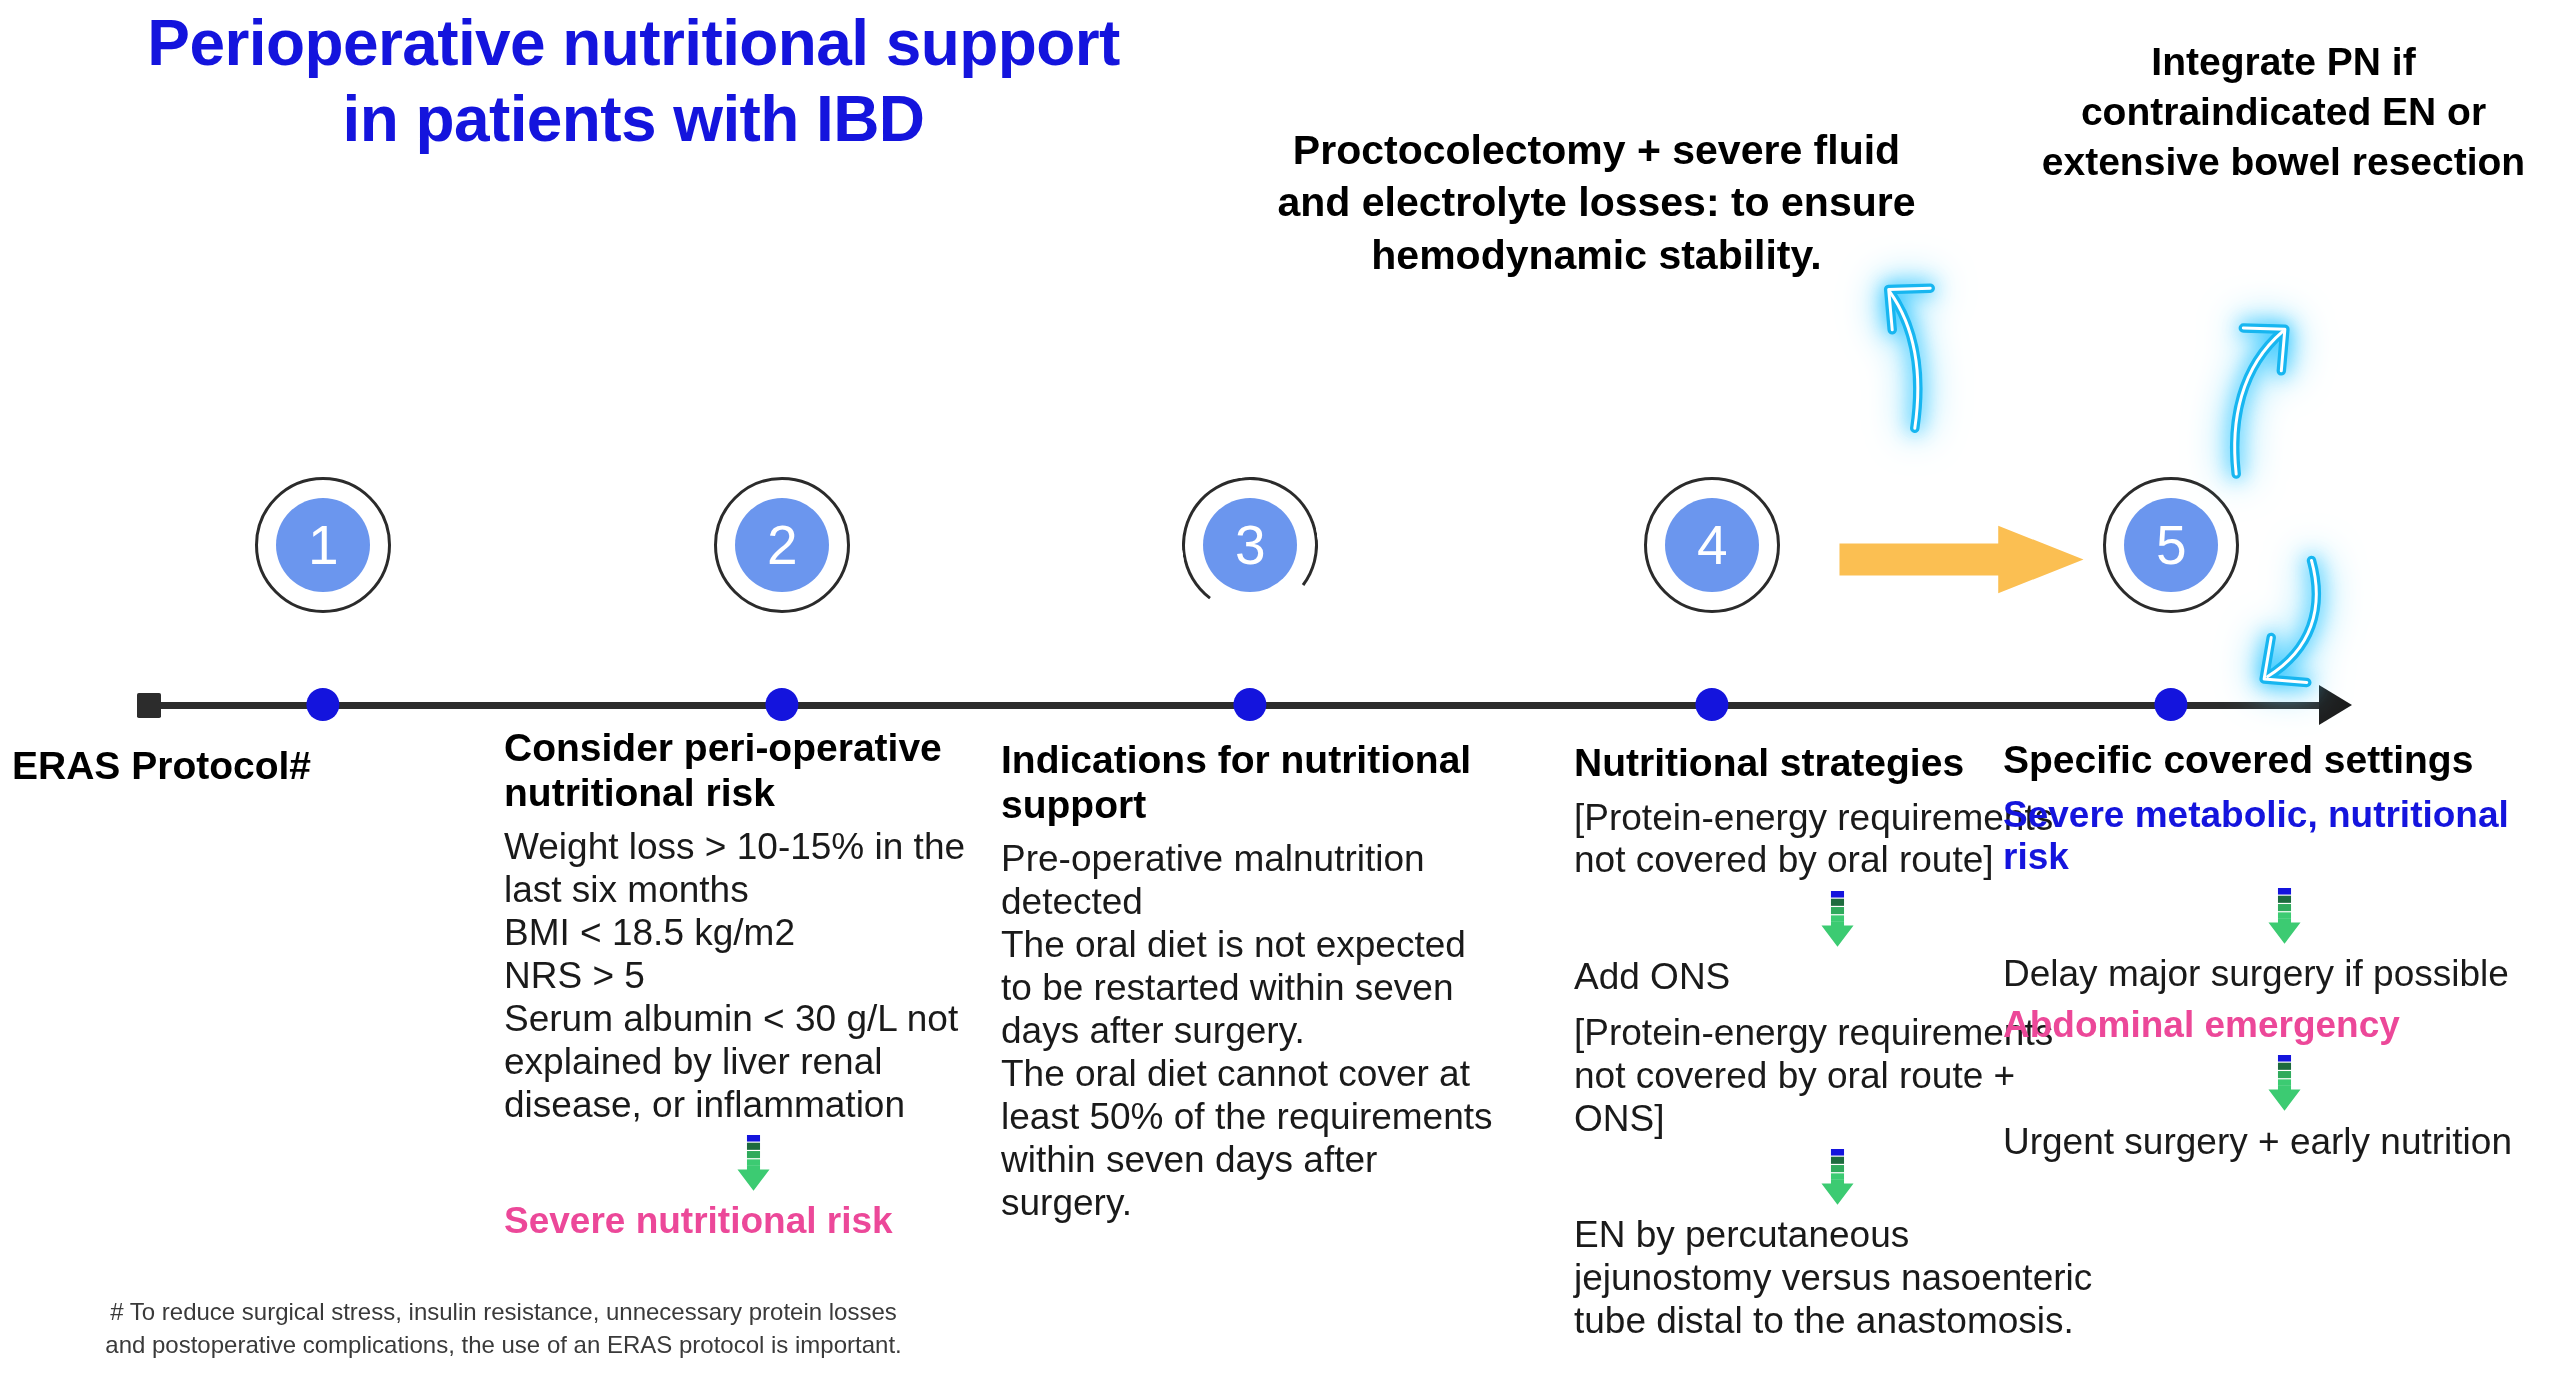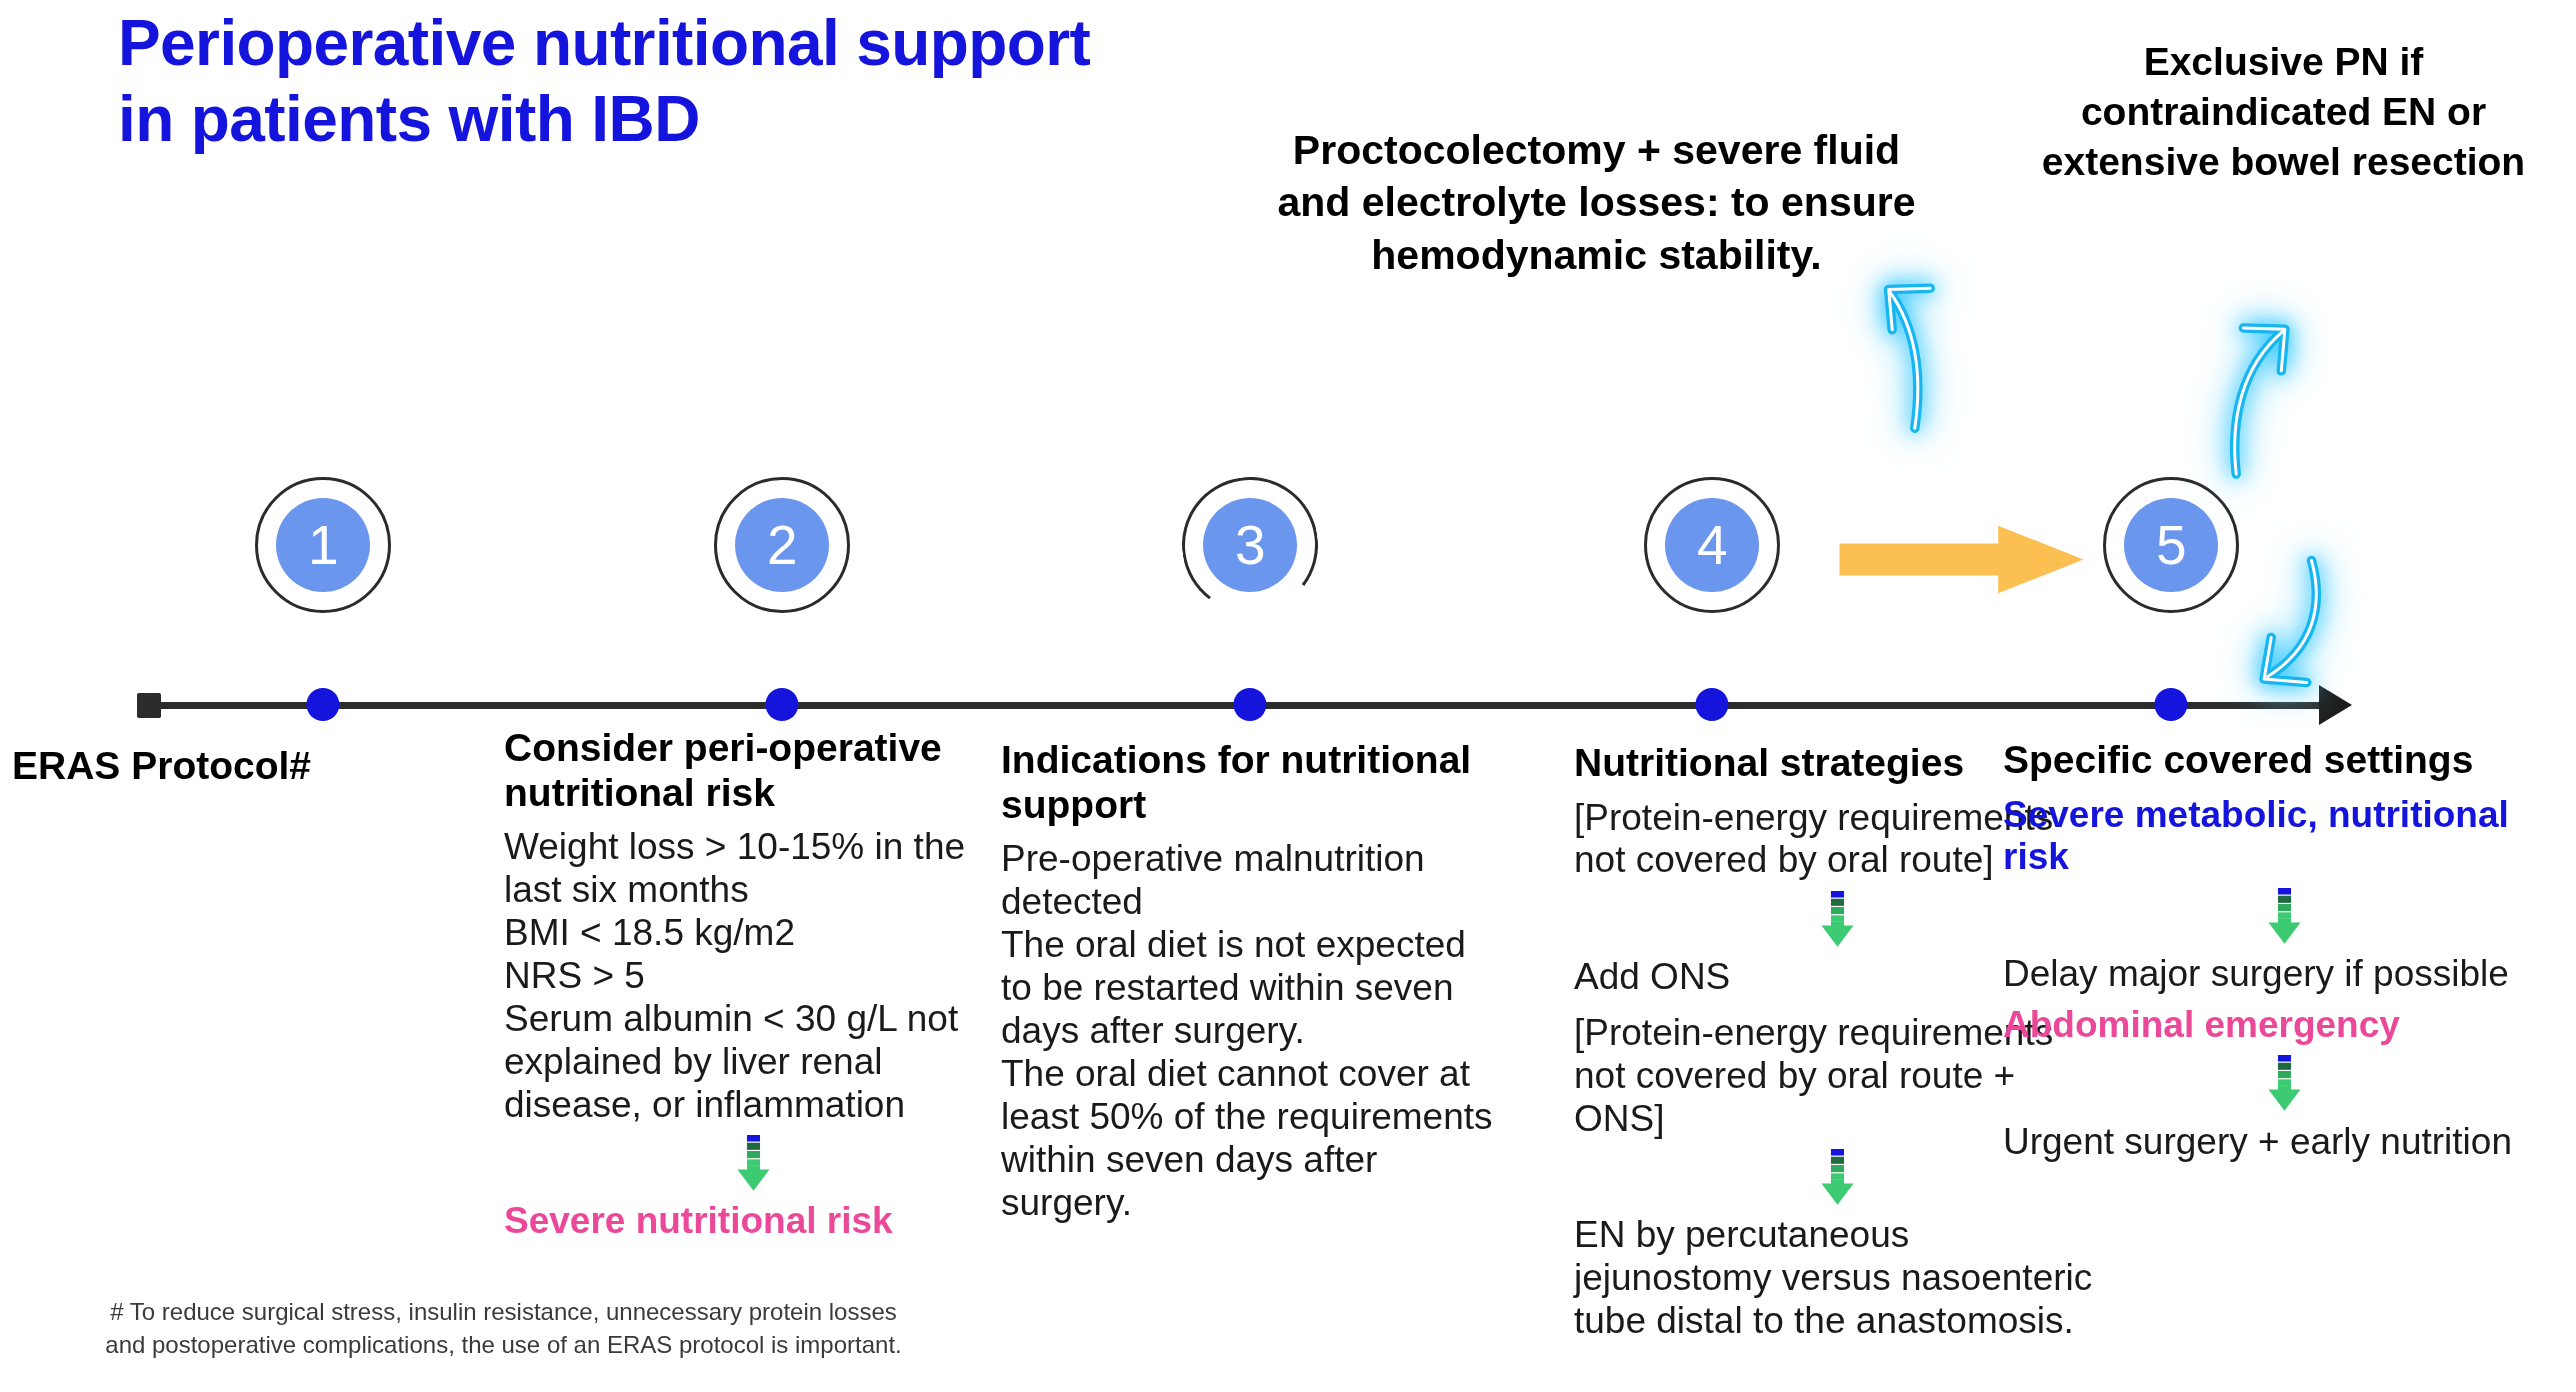--- a/index.html
+++ b/index.html
@@ -10,20 +10,21 @@
     color:#111111;
     overflow:hidden;
     position:relative;
   }
   .canvas{position:relative;width:2576px;height:1393px;}
 
   
   .title{
     position:absolute;
     left:118px;top:6px;width:1031px;
+    text-align:center;
     font-size:64px;
     line-height:1.18;
     font-weight:bold;
     color:#1414dd;
     letter-spacing:-0.6px;
   }
 
   
   .callout{
     position:absolute;
@@ -177,21 +178,21 @@
 </style>
 </head>
 <body>
 
 <div class="canvas">
 
   <div class="title">Perioperative nutritional support in patients with IBD</div>
 
   <div class="callout" id="callout-proctocolectomy">Proctocolectomy + severe fluid and electrolyte losses: to ensure hemodynamic stability.</div>
 
-  <div class="callout" id="callout-exclusive-pn">Exclusive PN if contraindicated EN or extensive bowel resection</div>
+  <div class="callout" id="callout-exclusive-pn">Integrate PN if contraindicated EN or extensive bowel resection</div>
 
   <div class="axis-start"></div>
   <div class="axis"></div>
   <div class="axis-arrowhead"></div>
 
   <div class="axis-dot" style="left:323px;"></div>
   <div class="axis-dot" style="left:782px;"></div>
   <div class="axis-dot" style="left:1250px;"></div>
   <div class="axis-dot" style="left:1712px;"></div>
   <div class="axis-dot" style="left:2171px;"></div>

